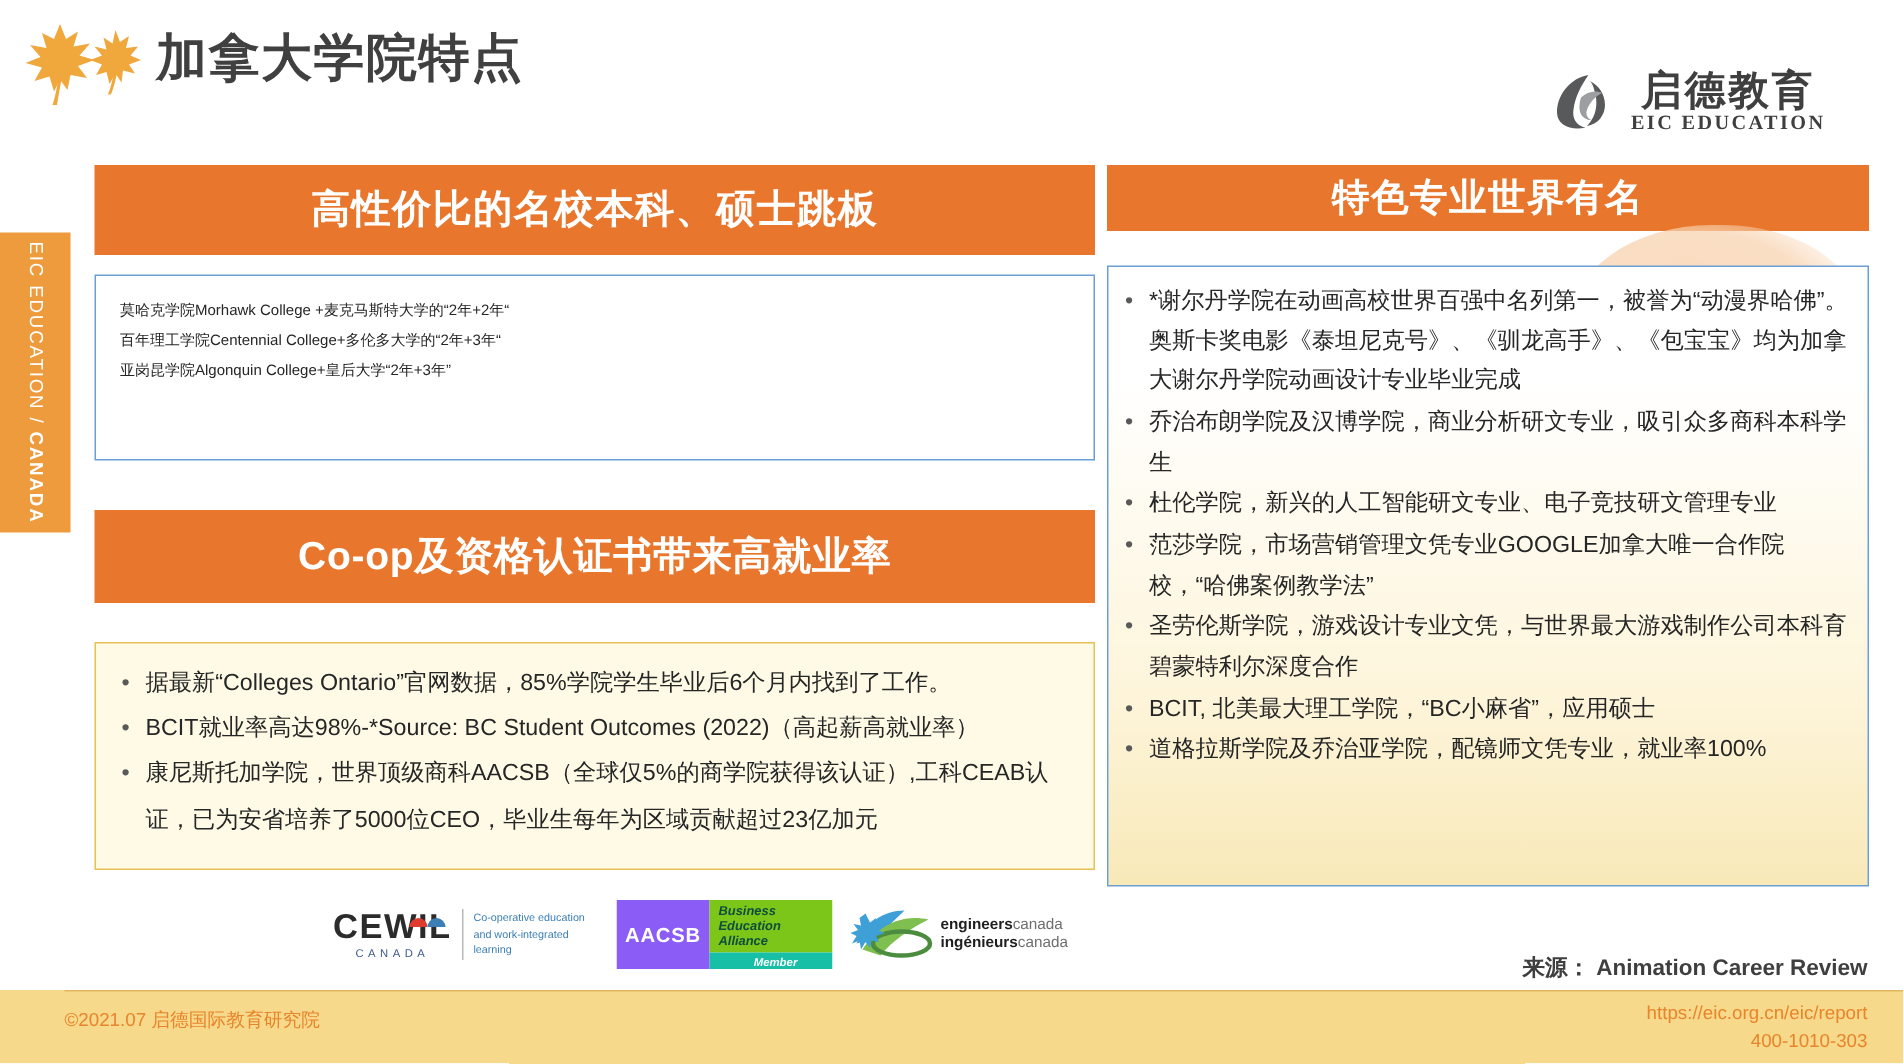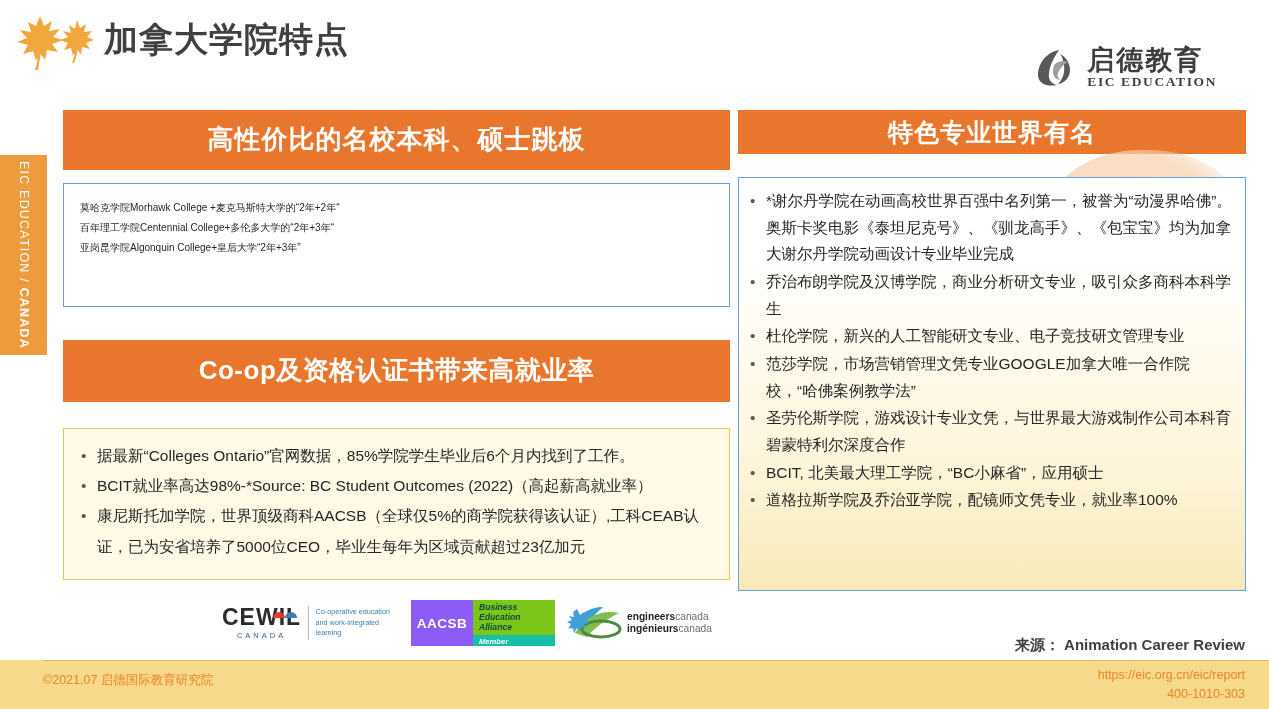--- a/index.html
+++ b/index.html
@@ -51,21 +51,21 @@
 
   
   .brand {
     position: absolute;
     right: 52px; top: 45px;
     display: flex;
     align-items: center;
     gap: 9px;
   }
   .brand .mark { width: 46px; height: 46px; }
-  .brand .words { display: flex; flex-direction: column; align-items: flex-start; }
+  .brand .words { display: flex; flex-direction: column; align-items: center; }
   .brand .cn {
     font-size: 27px; font-weight: bold; color: #3f3f3f;
     letter-spacing: 2px; line-height: 1.05;
     font-family: "Liberation Serif", "DejaVu Serif", serif;
   }
   .brand .en {
     font-size: 13.5px; font-weight: bold; color: #3f3f3f;
     letter-spacing: 1.6px; line-height: 1.2;
     font-family: "Liberation Serif", "DejaVu Serif", serif;
   }
@@ -199,20 +199,21 @@
   .aacsb .right { flex: 1; display: flex; flex-direction: column; align-self: stretch; font-style: italic; }
   .aacsb .bea {
     flex: 1; background: #7BC618; color: #0F4D3F;
     font-size: 8.6px; font-weight: bold; line-height: 1.16;
     padding: 3px 0 2px 6px;
   }
   .aacsb .member {
     background: #16BFA6; color: #ffffff;
     font-size: 7.6px; font-weight: bold;
     padding: 2px 0 2px 6px;
+    text-align: center;
   }
 
   
   .engc { width: 188px; padding: 0 5px 0 3px; gap: 4px; }
   .engc .sym { width: 56px; height: 40px; flex: none; }
   .engc .txt { line-height: 1.22; }
   .engc .r1, .engc .r2 { font-size: 10.2px; color: #6f6f6f; white-space: nowrap; }
   .engc .r1 b, .engc .r2 b { color: #1f1f1f; }
 
   

